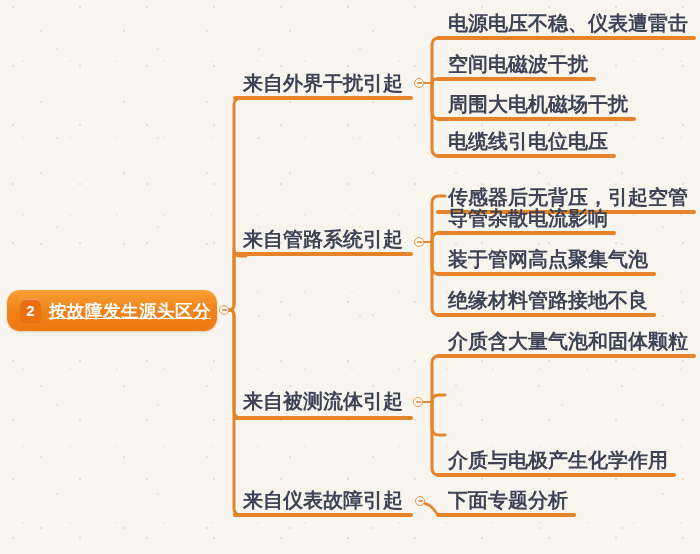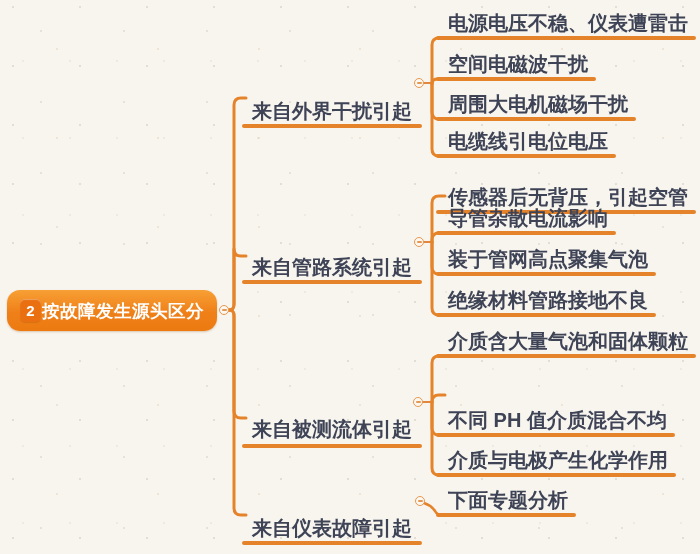--- a/index.html
+++ b/index.html
@@ -23,25 +23,25 @@
     display:flex;align-items:center;padding-left:13px;box-sizing:border-box;
     box-shadow:0 1px 2px rgba(150,90,30,.30);
   }
   .badge{
     width:21px;height:23px;border-radius:5px;background:#e96f10;
     color:#ffffff;font-size:15px;font-weight:bold;
     display:flex;align-items:center;justify-content:center;
     box-shadow:inset 0 1px 1px rgba(255,255,255,.35), 0 1px 1px rgba(150,80,20,.25);
   }
   .root-label{
-    color:#ffffff;font-size:17.5px;font-weight:bold;margin-left:1px;
-    letter-spacing:.5px;white-space:nowrap;
+    color:#ffffff;font-size:17.5px;font-weight:bold;margin-left:8px;
+    letter-spacing:.5px;white-space:nowrap;text-decoration:underline;
   }
 
-  .blabel{left:242px;display:inline-block;margin-top:28px;}
+  .blabel{left:233px;display:inline-block;}
   .blabel .txt{
     display:block;font-size:20px;line-height:24px;font-weight:bold;
     color:#3e4456;padding:0 10px;white-space:nowrap;
   }
   .blabel .uline{height:4px;border-radius:2px;background:#e5832a;margin-top:1px;}
 
   .leaf{left:436px;display:inline-block;}
   .leaf .txt{
     display:block;font-size:20px;line-height:22px;font-weight:bold;
     color:#3e4456;padding:0 8px 0 12px;white-space:nowrap;
@@ -174,21 +174,20 @@
 </div>
 
 <div class="leaf" style="top:330px;">
   <span class="txt">介质含大量气泡和固体颗粒</span>
   <div class="uline"></div>
 </div>
 <div class="leaf" style="top:369px;">
   <div class="uline"></div>
 </div>
 <div class="leaf" style="top:409px;">
-  <span class="txt">不同 PH 值介质混合不均</span>
   <div class="uline"></div>
 </div>
 <div class="leaf" style="top:449px;">
   <span class="txt">介质与电极产生化学作用</span>
   <div class="uline"></div>
 </div>
 
 <div class="leaf" style="top:489px;">
   <span class="txt">下面专题分析</span>
   <div class="uline"></div>

